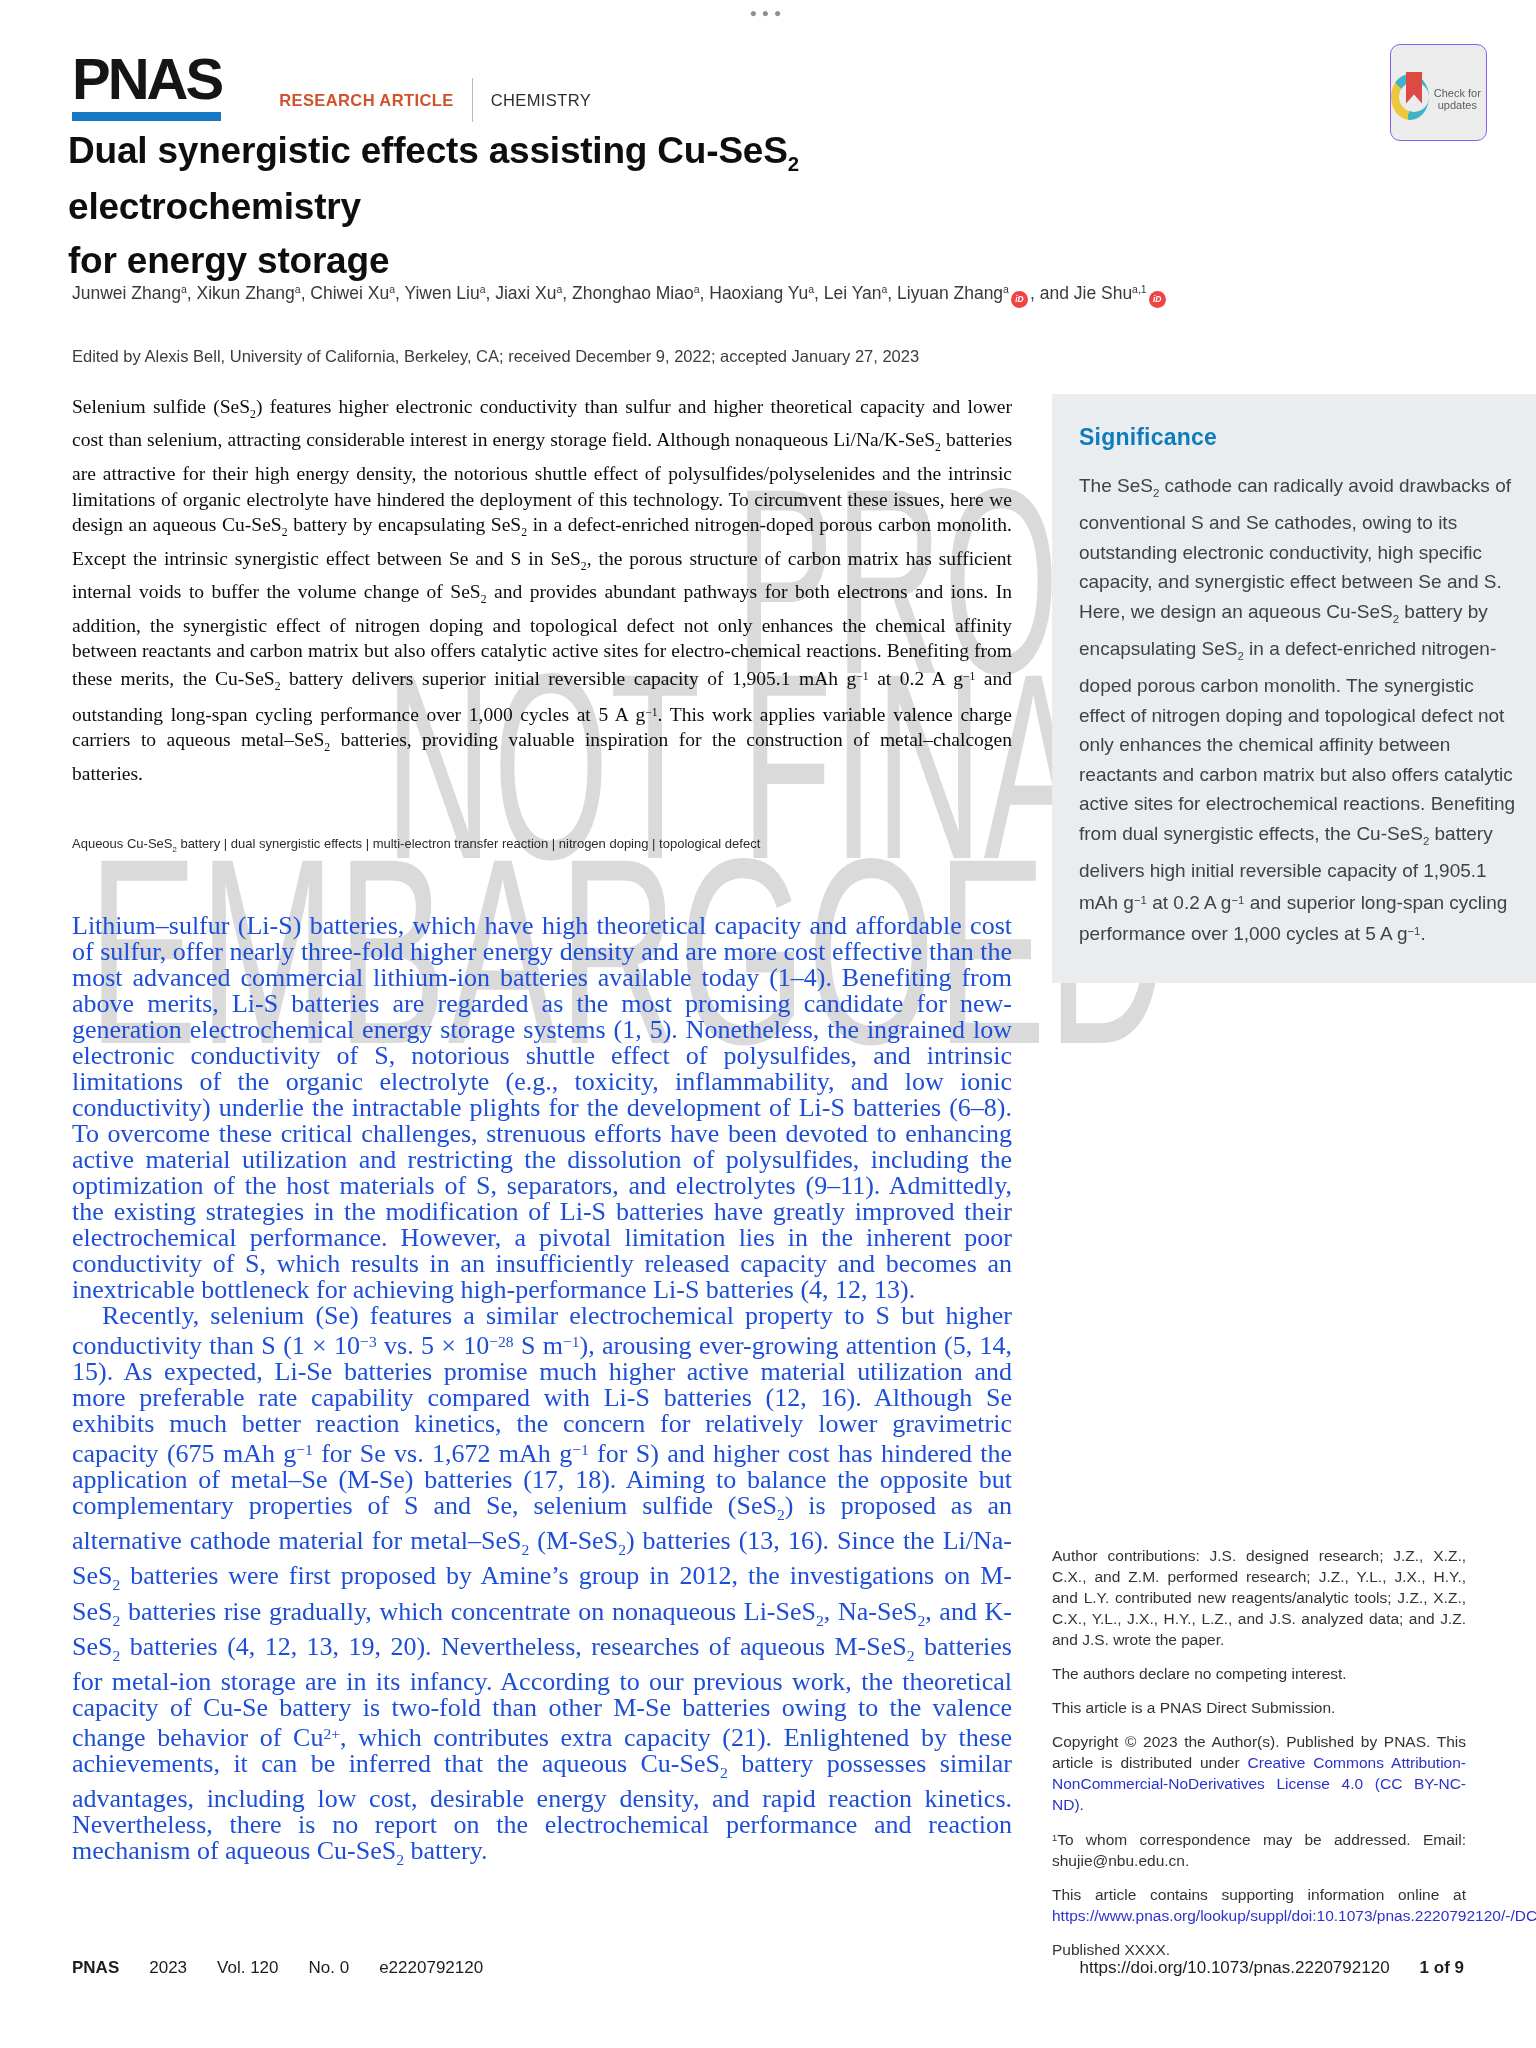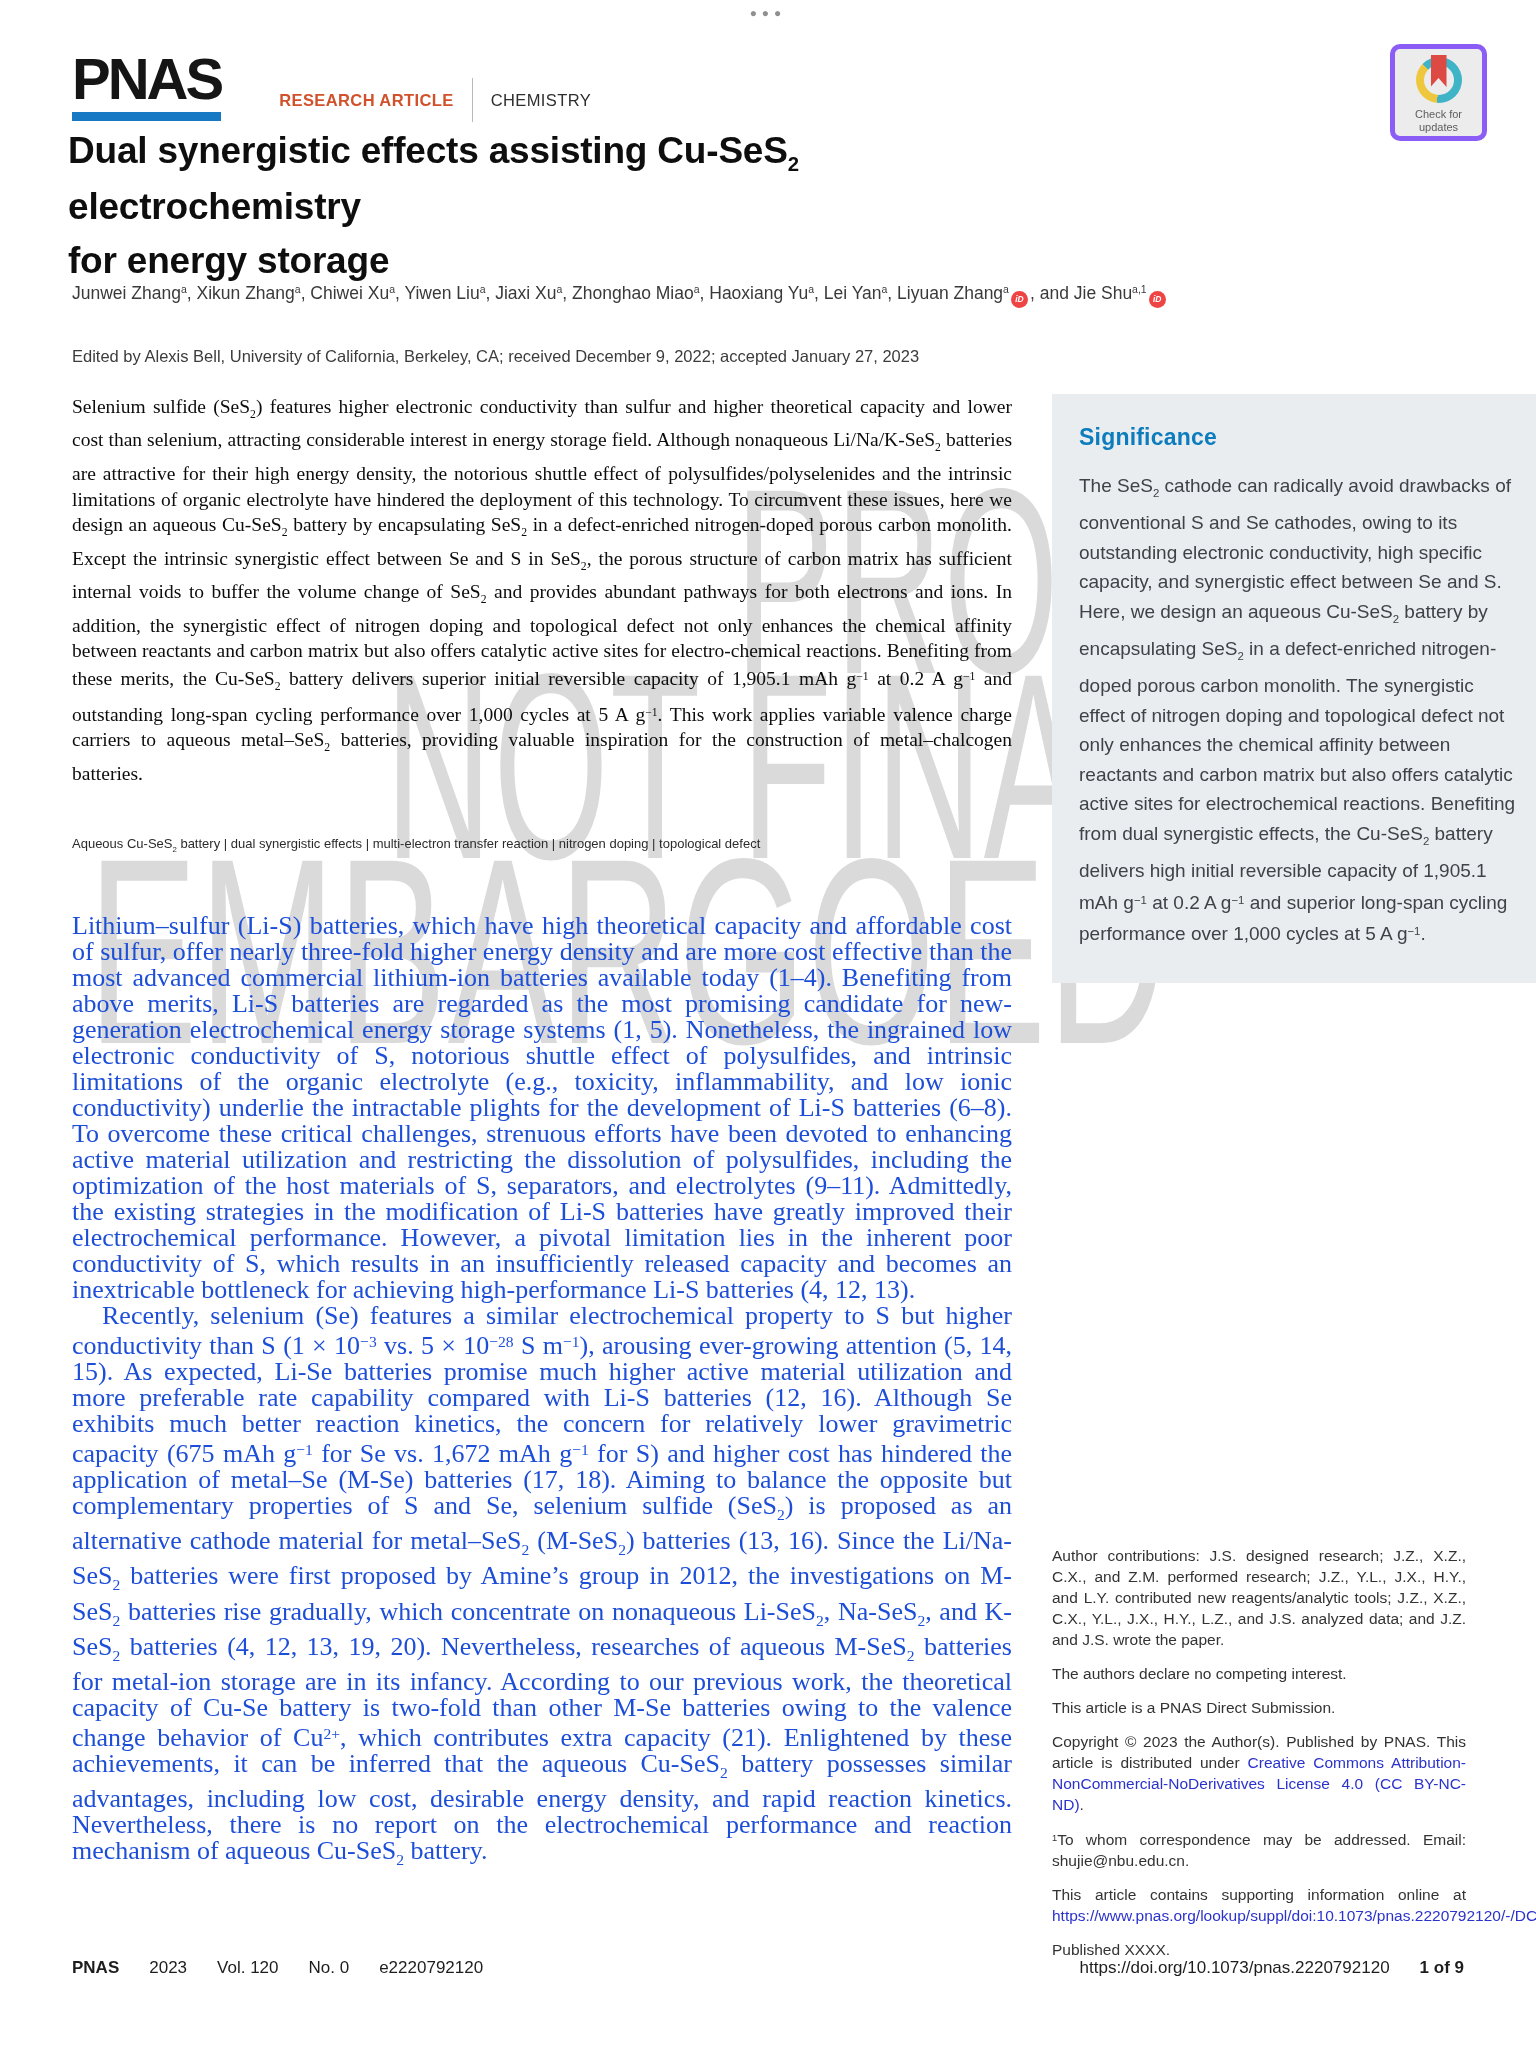--- a/index.html
+++ b/index.html
@@ -13,21 +13,21 @@
   .logo{display:inline-block;margin-top:14px;}
   .logo-text{font-size:58px;font-weight:800;letter-spacing:-3px;line-height:1;color:#151515;}
   .logo-bar{height:9px;background:#1779c4;margin-top:4px;}
   .kicker-group{display:flex;align-items:center;gap:18px;margin-left:58px;margin-top:42px;
         font-size:16.5px;letter-spacing:.4px;}
   .kicker{color:#d0512a;font-weight:700;}
   .vdiv{width:1px;height:44px;background:#b9b9b9;}
   .section{color:#2e2e2e;font-weight:500;}
   
   .badge{position:absolute;right:49px;top:44px;width:97px;height:97px;background:#ececec;
-         border:5px solid #8b5cf6;border-radius:10px;z-index:3;display:flex;flex-direction:column;
+         border:1px solid #8b5cf6;border-radius:10px;z-index:3;display:flex;
          align-items:center;padding-top:8px;box-sizing:border-box;cursor:pointer;}
   .ring{position:relative;width:46px;height:46px;border-radius:50%;
         background:conic-gradient(#3fb4c6 0deg 185deg,#efc73e 185deg 315deg,#3fb4c6 315deg 360deg);}
   .ring-hole{position:absolute;left:8px;top:8px;width:30px;height:30px;border-radius:50%;background:#ececec;}
   .ribbon{position:absolute;left:15px;top:-2px;width:16px;height:32px;background:#dd4a43;
         clip-path:polygon(0 0,100% 0,100% 100%,50% 72%,0 100%);}
   .badge-label{margin-top:5px;font-size:11px;line-height:12.5px;color:#5d5d5d;text-align:center;width:70px;}
   
   .title{position:absolute;left:68px;top:124px;width:1020px;font-size:37px;font-weight:700;
          line-height:1.45;color:#0e0e0e;letter-spacing:-.2px;z-index:1;}

